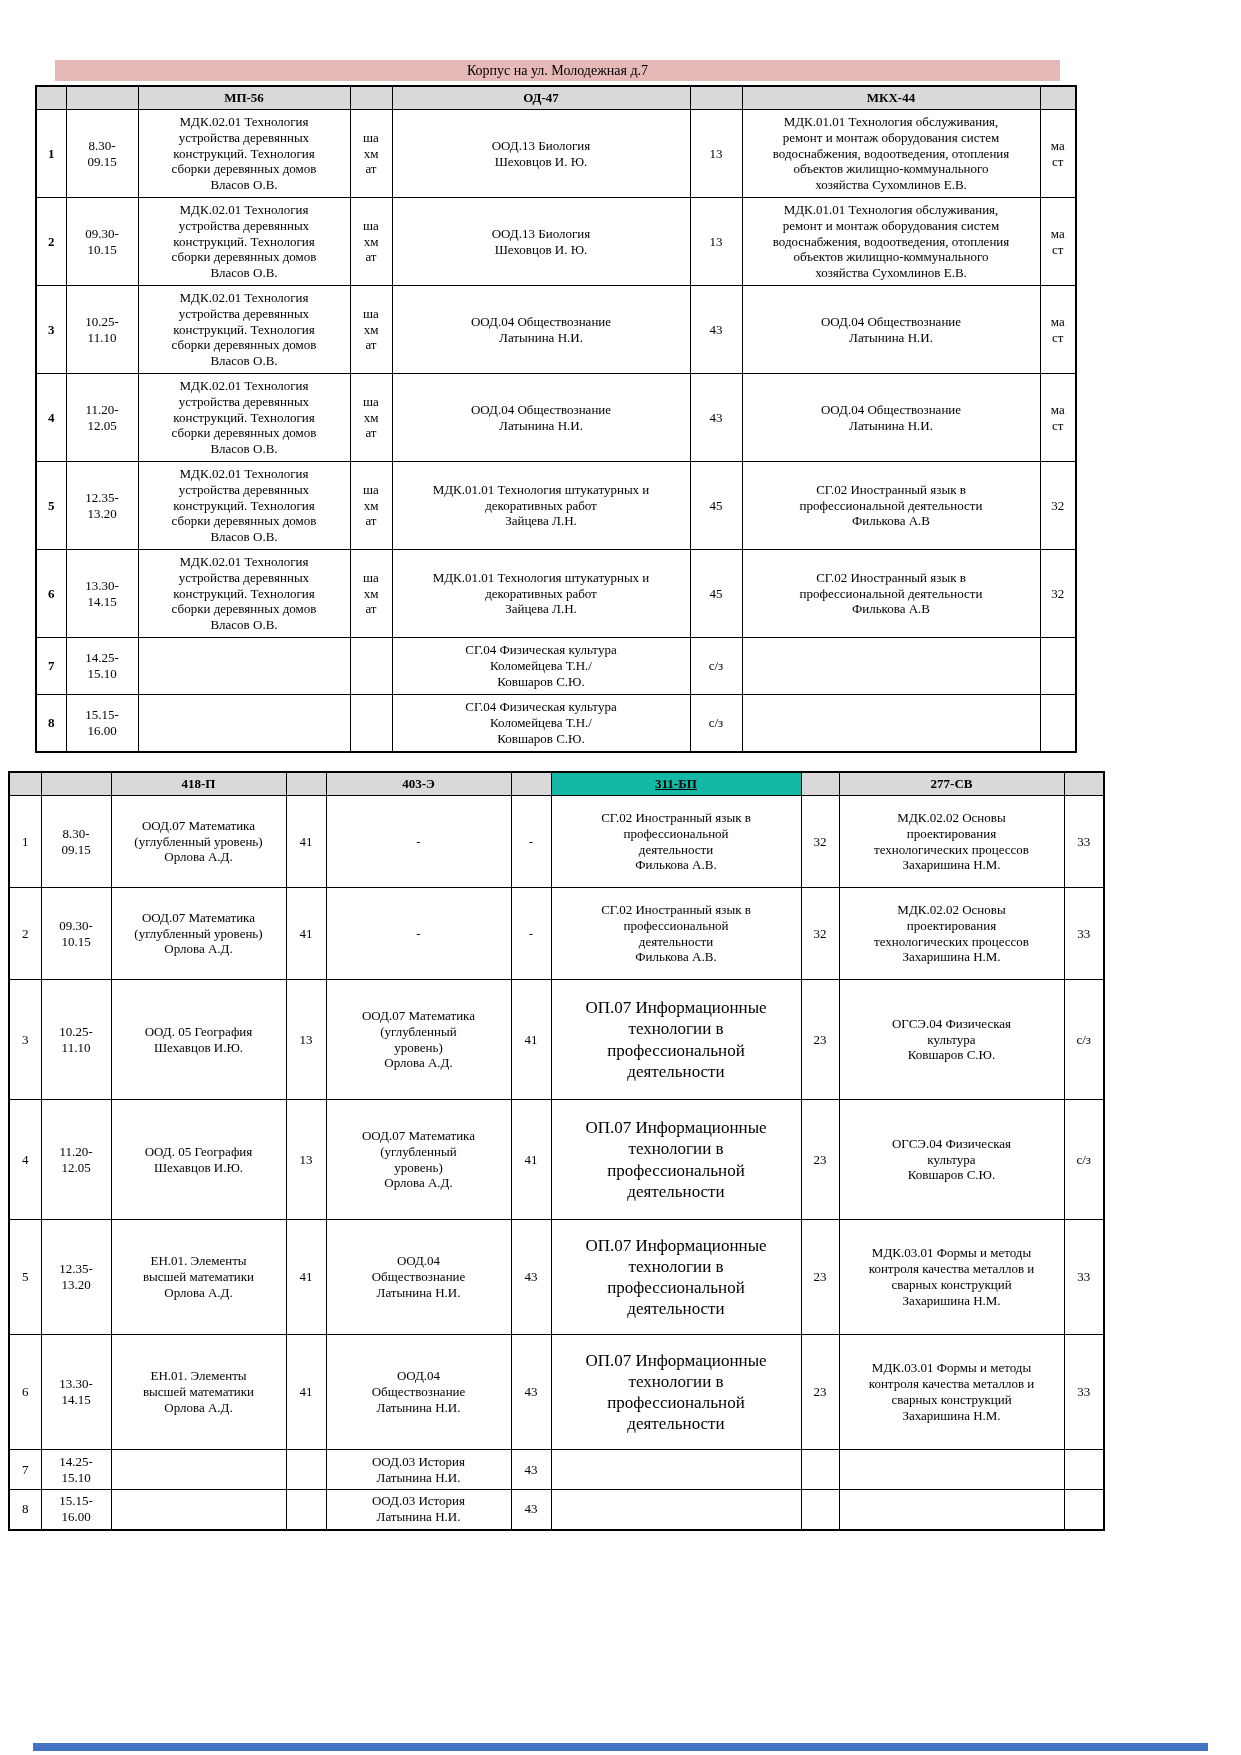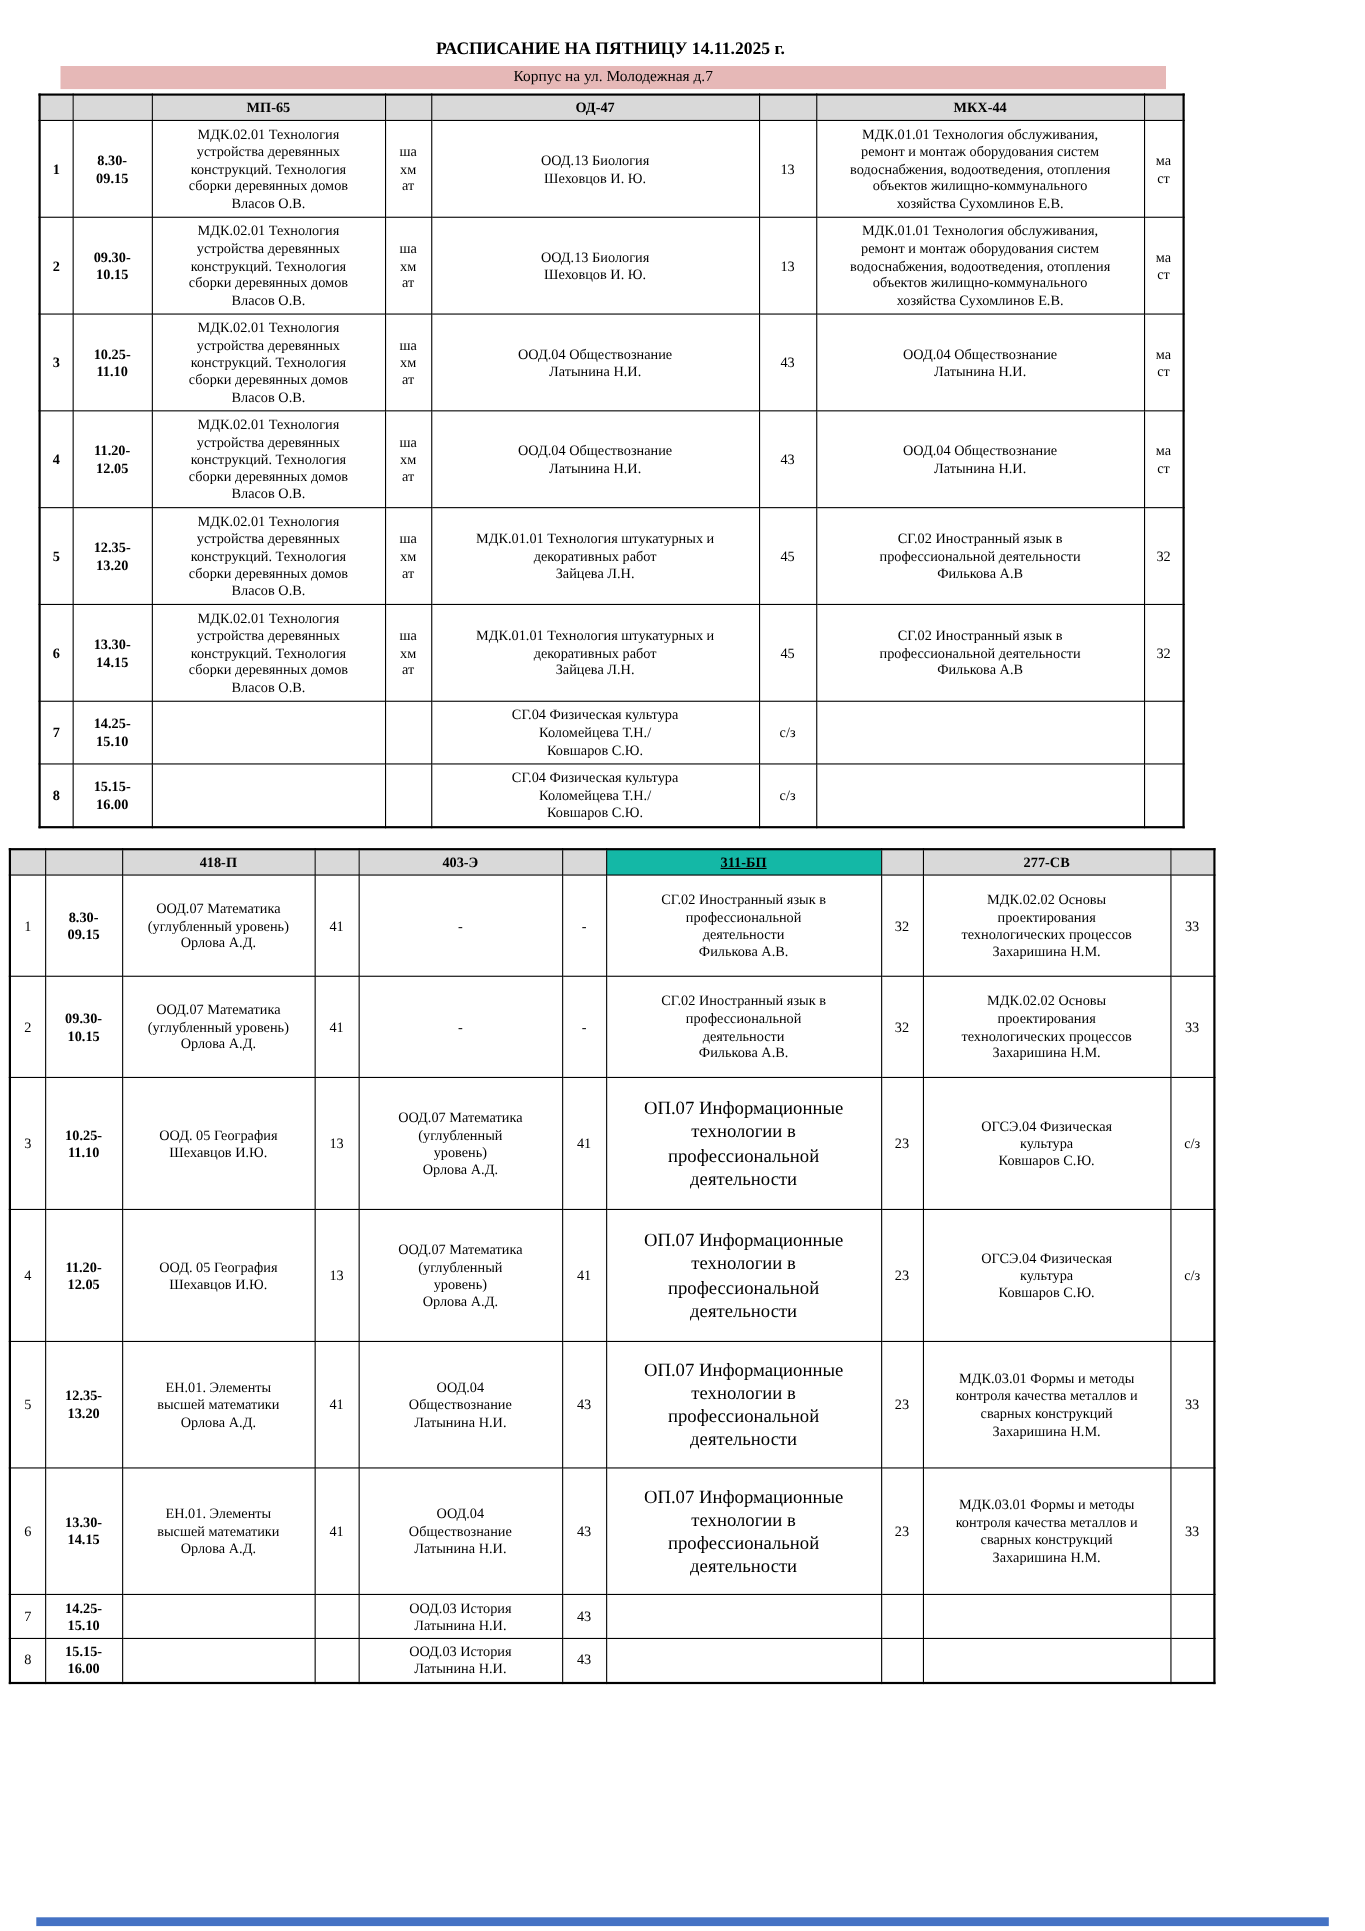--- a/index.html
+++ b/index.html
@@ -53,60 +53,59 @@
   table.sched thead th {
     height: 20px;
     font-size: 13px;
     font-weight: bold;
   }
   td.subj, td.room, td.time {
     white-space: pre-line;
     font-size: 13px;
     line-height: 1.22;
   }
-  td.time { font-weight: bold; margin-left: 20px; }
+  td.time { font-weight: normal; margin-left: 20px; }
   td.num  { font-size: 13px; }
   table.t1 td.num { font-weight: bold; }
   td.subj.big {
     font-size: 17px;
     line-height: 1.25;
   }
   .bottom-bar {
     position: absolute;
     top: 1743px;
     left: 33px;
     width: 1175px;
     height: 8px;
   }
 </style>
 </head>
 <body>
 
 <div class="page">
 
-  <div class="title">РАСПИСАНИЕ НА ПЯТНИЦУ 14.11.2025 г.</div>
 
   <div class="banner" style="background: rgb(230, 184, 183);">Корпус на ул. Молодежная д.7</div>
 
   <table class="sched t1">
     <colgroup>
       <col style="width:30px">
         <col style="width:72px">
       <col style="width:212px">
         <col style="width:42px">
       <col style="width:298px">
         <col style="width:52px">
       <col style="width:298px">
         <col style="width:36px">
     </colgroup>
     <thead>
       <tr>
         <th style="background: rgb(217, 217, 217);"></th>
         <th style="background: rgb(217, 217, 217);"></th>
-        <th style="background: rgb(217, 217, 217);">МП-65</th>
+        <th style="background: rgb(217, 217, 217);">МП-56</th>
         <th style="background: rgb(217, 217, 217);"></th>
         <th style="background: rgb(217, 217, 217);">ОД-47</th>
         <th style="background: rgb(217, 217, 217);"></th>
         <th style="background: rgb(217, 217, 217);">МКХ-44</th>
         <th style="background: rgb(217, 217, 217);"></th>
       </tr>
     </thead>
     <tbody id="t1body">
         <tr style="height: 88px;">
           <td class="num">1</td>

